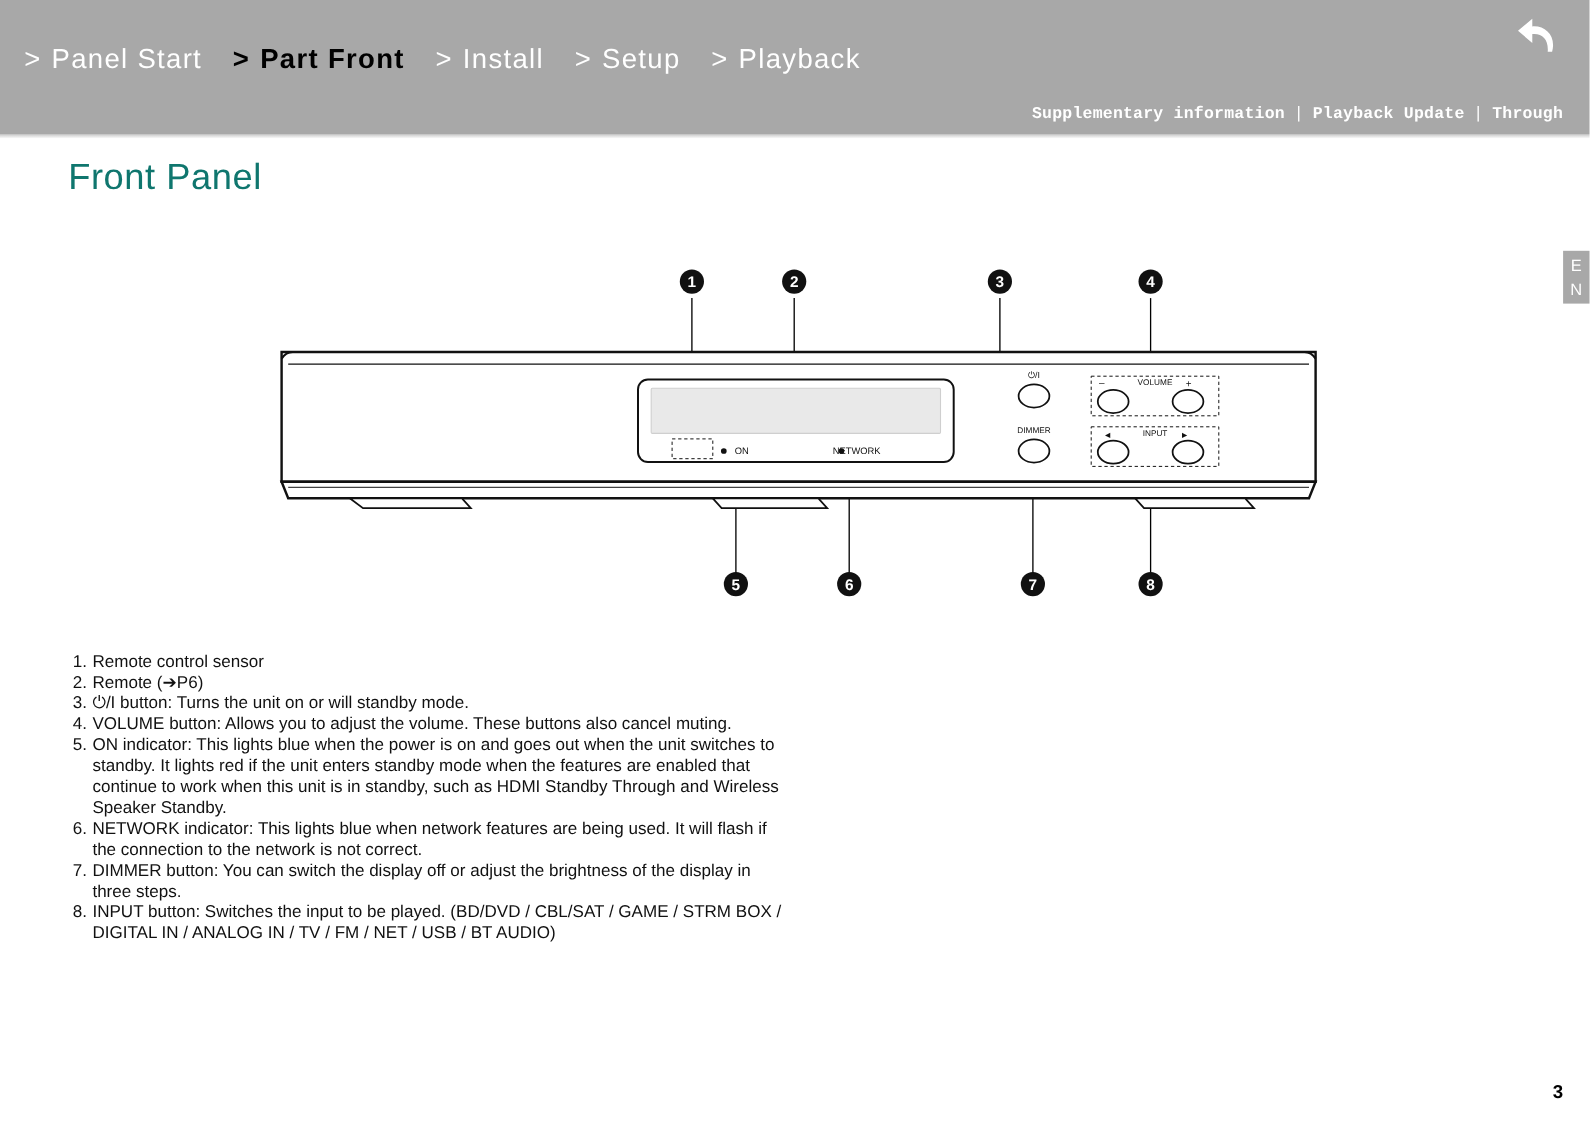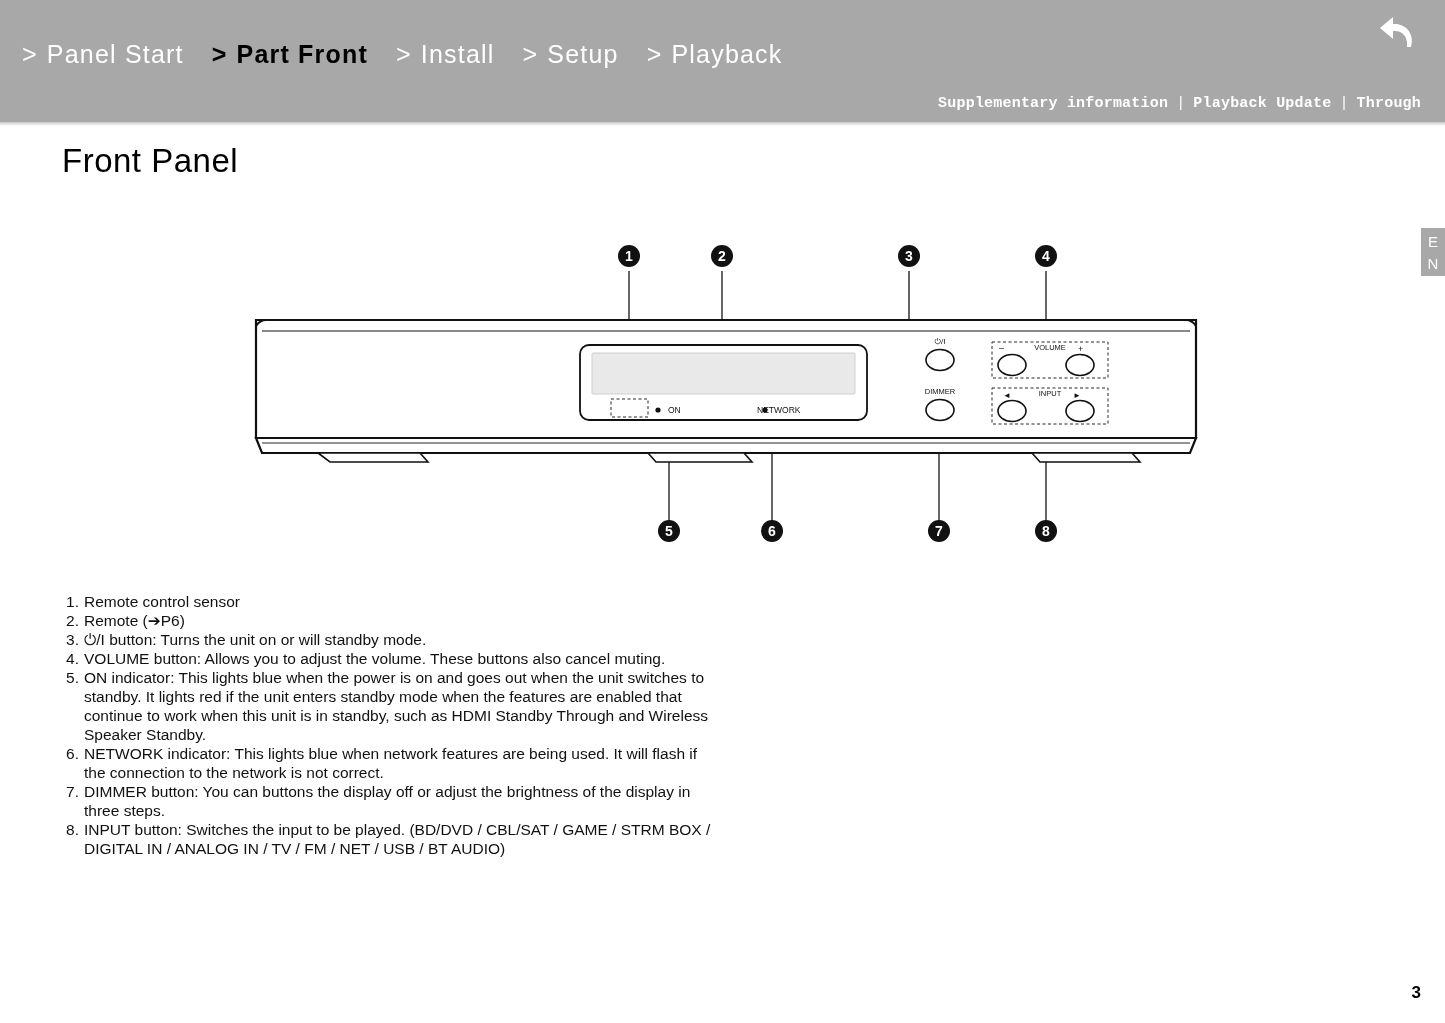--- a/index.html
+++ b/index.html
@@ -115,21 +115,21 @@
     box-sizing: border-box;
   }
 
   
   .page-title {
     position: absolute;
     left: 62px;
     top: 142px;
     font-size: 33px;
     letter-spacing: 0.5px;
-    color: #000000;
+    color: #0f766e;
   }
 
   
   .figure {
     position: absolute;
     left: 0;
     top: 225px;
     width: 1445px;
     height: 340px;
   }
@@ -354,21 +354,21 @@
     <span class="desc-text">ON indicator: This lights blue when the power is on and goes out when the unit switches to standby. It lights red if the unit enters standby mode when the features are enabled that continue to work when this unit is in standby, such as HDMI Standby Through and Wireless Speaker Standby.</span>
   </div>
 
   <div class="desc-item">
     <span class="desc-num">6.</span>
     <span class="desc-text">NETWORK indicator: This lights blue when network features are being used. It will flash if the connection to the network is not correct.</span>
   </div>
 
   <div class="desc-item">
     <span class="desc-num">7.</span>
-    <span class="desc-text">DIMMER button: You can buttons the display off or adjust the brightness of the display in three steps.</span>
+    <span class="desc-text">DIMMER button: You can switch the display off or adjust the brightness of the display in three steps.</span>
   </div>
 
   <div class="desc-item">
     <span class="desc-num">8.</span>
     <span class="desc-text">INPUT button: Switches the input to be played. (BD/DVD / CBL/SAT / GAME / STRM BOX / DIGITAL IN / ANALOG IN / TV / FM / NET / USB / BT AUDIO)</span>
   </div>
 
 </div>
 
 <div class="page-num">3</div>

